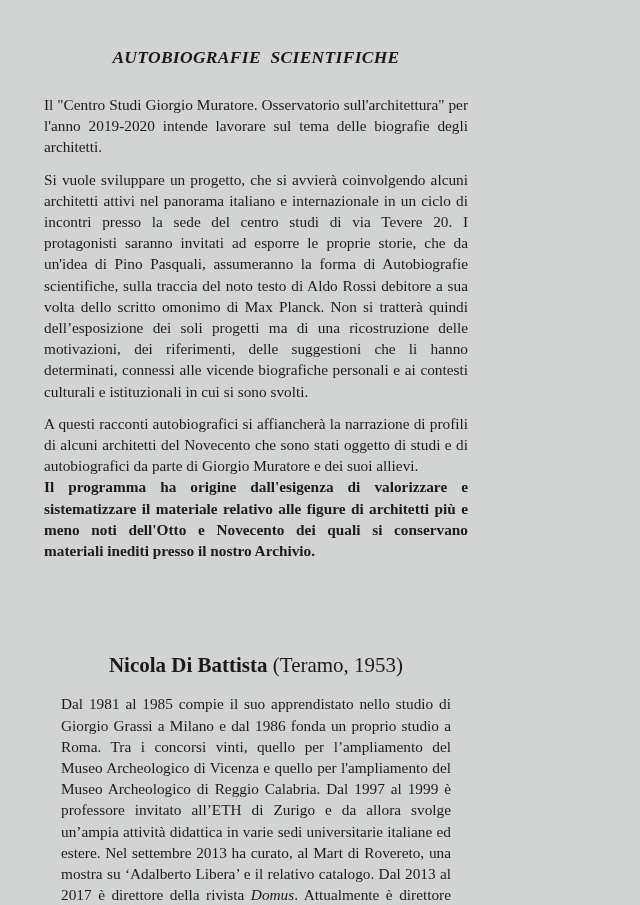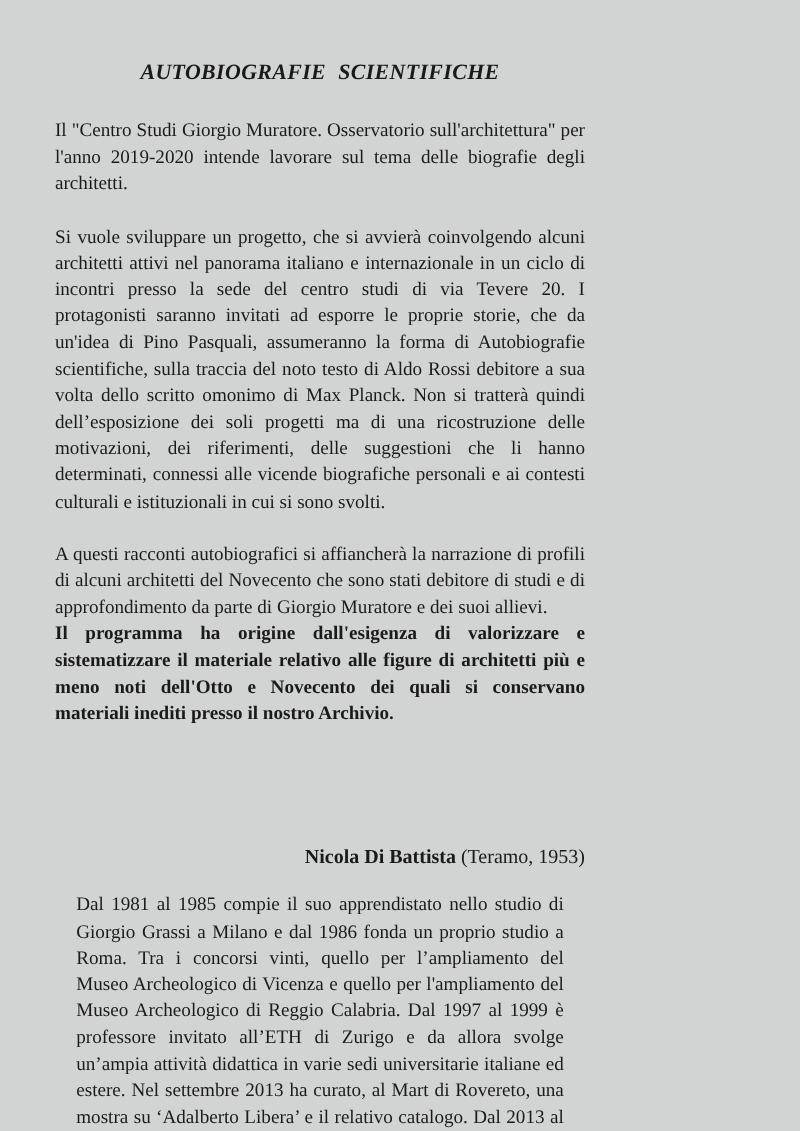--- a/index.html
+++ b/index.html
@@ -34,28 +34,28 @@
   }
   .block {
     font-size: 15.3px;
     line-height: 21.2px;
     text-align: justify;
     text-justify: inter-word;
     margin: 0;
     hyphens: manual;
   }
   .block.intro-first { margin-top: 26px; }
-  .block.spaced { margin-top: 21px; }
+  .block.spaced { margin-top: 11px; }
   .block.tight { margin-top: 0; font-weight: bold; }
   .bio-section { margin-top: 94px; }
   .bio-name { font-weight: bold; }
   .bio-head {
-    font-size: 16px;
+    font-size: 21px;
     line-height: 21.2px;
-    text-align: right;
+    text-align: center;
     margin: 0;
   }
   .bio-body {
     font-size: 15.3px;
     line-height: 21.2px;
     text-align: justify;
     margin: 17px;
   }
   em.title-italic { font-style: italic; }
 </style>
@@ -63,21 +63,21 @@
 <body style="background: rgb(210, 212, 211); color: rgb(26, 26, 26);">
 
 <div class="page">
 
   <h1 class="doc-title">AUTOBIOGRAFIE  SCIENTIFICHE</h1>
 
   <p class="block intro-first">Il "Centro Studi Giorgio Muratore. Osservatorio sull'architettura" per l'anno 2019-2020 intende lavorare sul tema delle biografie degli architetti.</p>
 
   <p class="block spaced">Si vuole sviluppare un progetto, che si avvierà coinvolgendo alcuni architetti attivi nel panorama italiano e internazionale in un ciclo di incontri presso la sede del centro studi di via Tevere 20. I protagonisti saranno invitati ad esporre le proprie storie, che da un'idea di Pino Pasquali, assumeranno la forma di Autobiografie scientifiche, sulla traccia del noto testo di Aldo Rossi debitore a sua volta dello scritto omonimo di Max Planck. Non si tratterà quindi dell’esposizione dei soli progetti ma di una ricostruzione delle motivazioni, dei riferimenti, delle suggestioni che li hanno determinati, connessi alle vicende biografiche personali e ai contesti culturali e istituzionali in cui si sono svolti.</p>
 
-  <p class="block spaced">A questi racconti autobiografici si affiancherà la narrazione di profili di alcuni architetti del Novecento che sono stati debitore di studi e di approfondimento da parte di Giorgio Muratore e dei suoi allievi.</p>
+  <p class="block spaced">A questi racconti autobiografici si affiancherà la narrazione di profili di alcuni architetti del Novecento che sono stati oggetto di studi e di autobiografici da parte di Giorgio Muratore e dei suoi allievi.</p>
 
   <p class="block tight">Il programma ha origine dall'esigenza di valorizzare e sistematizzare il materiale relativo alle figure di architetti più e meno noti dell'Otto e Novecento dei quali si conservano materiali inediti presso il nostro Archivio.</p>
 
 
   <div class="bio-section">
 
     <p class="bio-head"><span class="bio-name">Nicola Di Battista</span><span> (Teramo, 1953)</span></p>
 
     <p class="bio-body"><span>Dal 1981 al 1985 compie il suo apprendistato nello studio di Giorgio Grassi a Milano e dal 1986 fonda un proprio studio a Roma. Tra i concorsi vinti, quello per l’ampliamento del Museo Archeologico di Vicenza e quello per l'ampliamento del Museo Archeologico di Reggio Calabria. Dal 1997 al 1999 è professore invitato all’ETH di Zurigo e da allora svolge un’ampia attività didattica in varie sedi universitarie italiane ed estere. Nel settembre 2013 ha curato, al Mart di Rovereto, una mostra su ‘Adalberto Libera’ e il relativo catalogo. Dal 2013 al 2017 è direttore della rivista </span><em class="title-italic">Domus</em><span>. Attualmente è direttore della rivista </span><em class="title-italic">l’Architetto</em><span>.</span></p>
 

